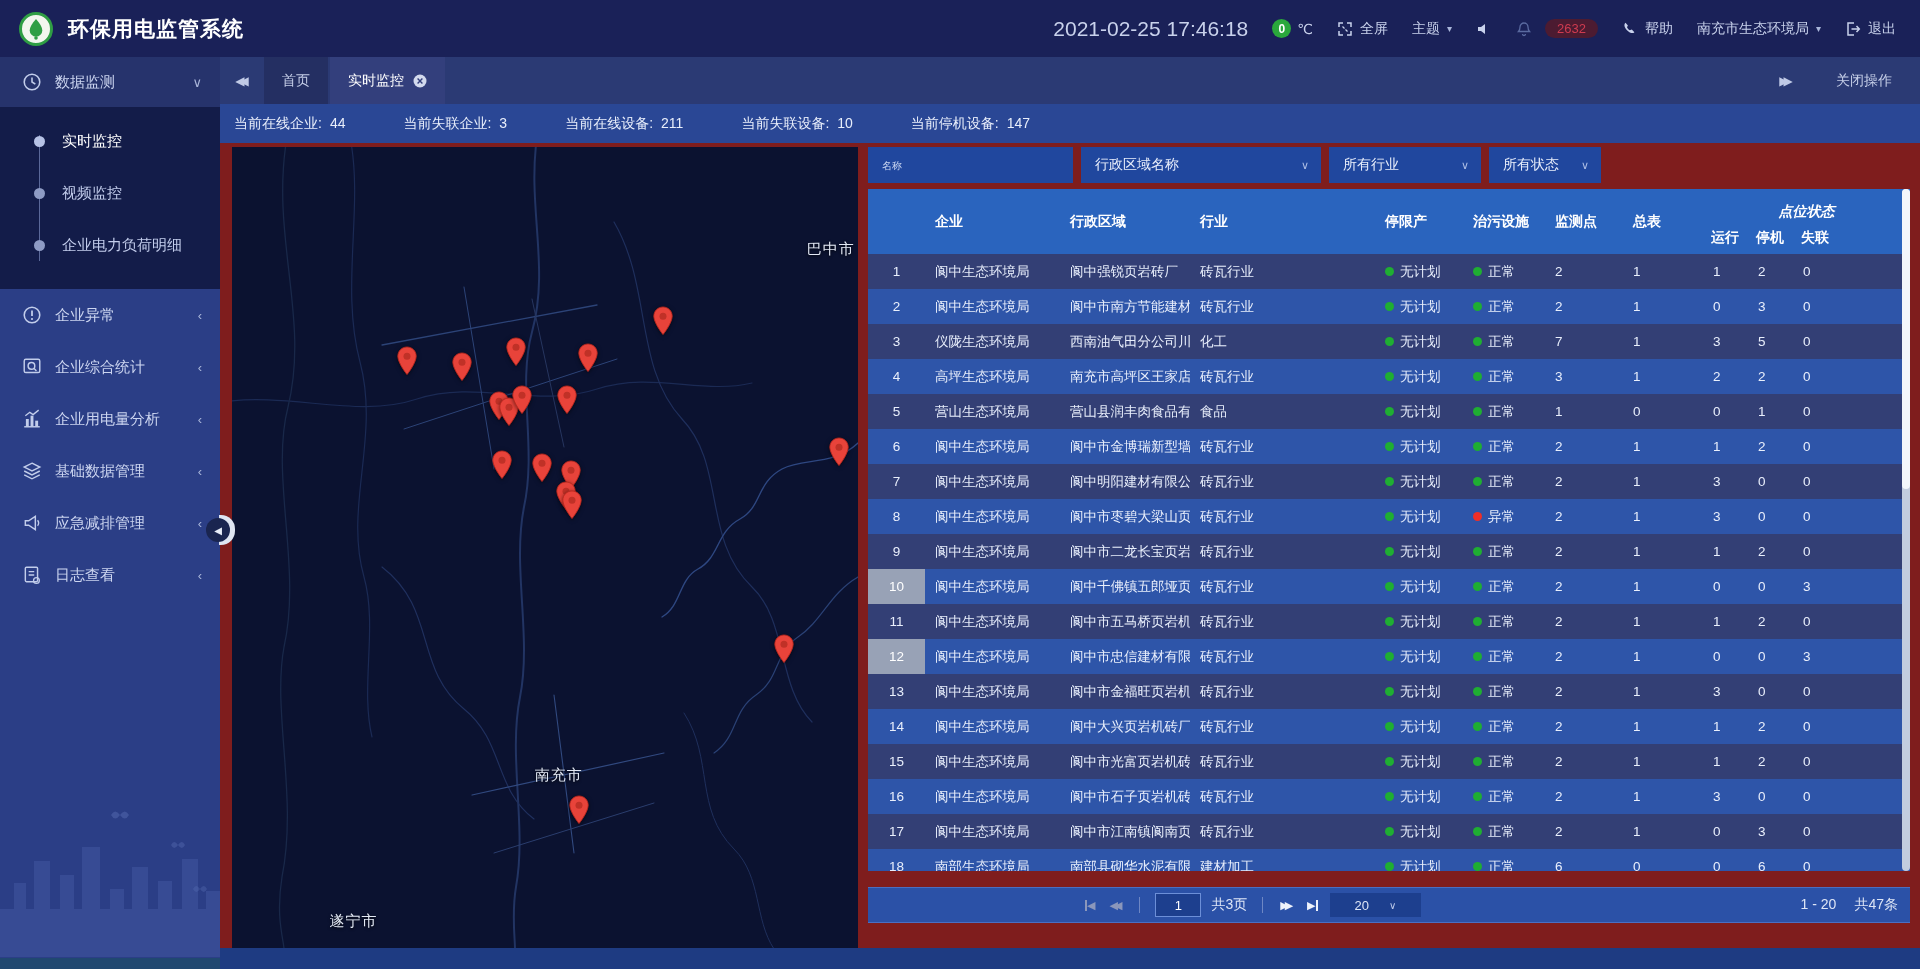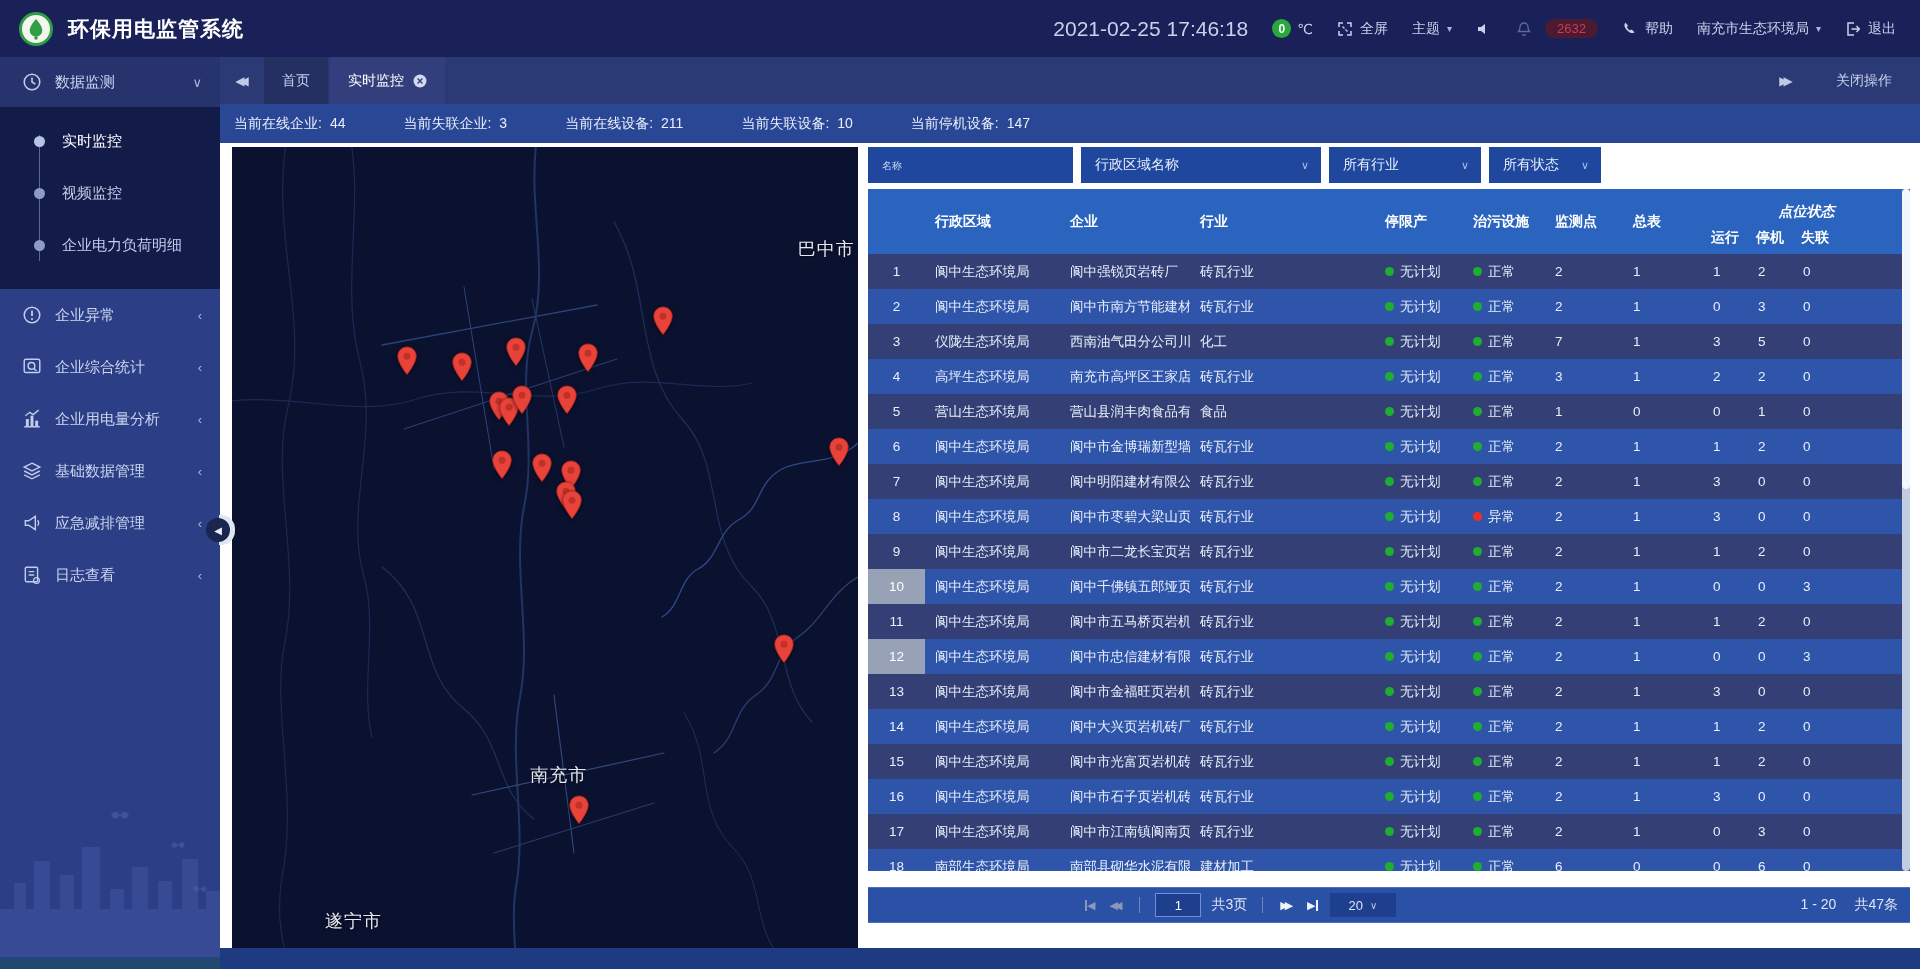--- a/index.html
+++ b/index.html
@@ -1,18 +1,18 @@
 <!DOCTYPE html>
 <html><head>
 <meta charset="utf-8">
 <title>环保用电监管系统</title>
 <style>
   *{box-sizing:border-box;margin:0;padding:0}
   body{margin:0;background:#0e1536;font-family:"Liberation Sans","DejaVu Sans",sans-serif;}
-  .app{position:relative;width:1920px;height:969px;overflow:hidden;background:#ffffff;}
+  .app{position:relative;width:1920px;height:969px;overflow:hidden;background:#7f1d1d;}
 
   
   .topbar{height:57px;background:#1a2158;display:flex;align-items:center;justify-content:space-between;padding:0 24px 0 18px;color:#dbe2f5;}
   .brand{display:flex;align-items:center;gap:14px}
   .logo svg{width:36px;height:36px;display:block}
   .title{font-size:21px;font-weight:bold;color:#fff;letter-spacing:1px}
   .top-right{display:flex;align-items:center;gap:24px;font-size:14px;color:#c9d2ec}
   .datetime{font-size:21px}
   .temp{display:flex;align-items:center;gap:6px}
   .temp-circle{width:19px;height:19px;border-radius:50%;background:#2aa83c;color:#fff;font-size:12px;display:flex;align-items:center;justify-content:center;font-weight:bold}
@@ -60,21 +60,21 @@
 
   .statsbar{height:39px;background:#2a4795;display:flex;align-items:center;padding-left:14px;gap:58px;color:#e8eefb;font-size:14px;flex:none}
   .stat{display:flex;gap:8px;white-space:nowrap}
 
   .content{flex:none;height:805px;display:flex;gap:10px;padding:4px 10px 0 12px;min-width:0}
   .bottom-strip{height:21px;background:#1e3b82}
 
   
   .map{width:626px;flex:none;position:relative;background:#0b1230;overflow:hidden;height:801px}
   .roads{position:absolute;inset:0;width:100%;height:100%}
-  .city-label{position:absolute;transform:translate(-50%,-50%);color:#e3e9f5;font-size:18px;letter-spacing:1px;text-shadow:0 1px 3px rgba(0,0,0,.85);white-space:nowrap}
+  .city-label{position:absolute;transform:translate(-50%,-50%);color:#e3e9f5;font-size:15px;letter-spacing:1px;text-shadow:0 1px 3px rgba(0,0,0,.85);white-space:nowrap}
   .city-label.edge{transform:translate(-100%,-50%)}
   .pin{position:absolute;transform:translate(-50%,-100%);width:21px;height:30px}
   .pin svg{width:21px;height:30px;display:block;filter:drop-shadow(0 1px 2px rgba(0,0,0,.55))}
 
   
   .panel{flex:1;display:flex;flex-direction:column;min-width:0;height:801px}
   .filters{display:flex;gap:8px;height:36px;margin-bottom:6px;flex:none}
   .f-input{width:205px;background:#20479e;border:none;color:#fff;padding:0 14px;font-size:10px;font-family:inherit}
   .f-input::placeholder{color:#ccd8f2;opacity:1}
   .select{display:flex;align-items:center;justify-content:space-between;background:#20479e;color:#e8eefb;font-size:14px;padding:0 12px 0 14px;cursor:pointer}
@@ -102,21 +102,21 @@
   .vscroll .thumb{position:absolute;top:0;left:0;width:100%;height:300px;background:#f3f6fb;border-radius:4px}
 
   .pager{height:36px;margin-top:16px;border-top:1px solid #4a6fc2;border-bottom:1px solid #4a6fc2;background:#2b51a7;display:flex;align-items:center;position:relative;color:#dde5f6;font-size:14px;flex:none}
   .pager-center{position:absolute;left:215px;display:flex;align-items:center;gap:10px}
   .pg-btn{display:flex;align-items:center;background:none;border:none;color:#eef2fb;cursor:pointer;font-size:11px;padding:2px;font-family:inherit}
   .pg-btn.disabled{color:#8b97bb}
   .pg-bar{width:2px;height:11px;background:currentColor;display:inline-block}
   .pg-dbl{letter-spacing:-4px;padding-right:4px}
   .pg-sep{width:1px;height:16px;background:#6e87c4;margin:0 5px}
   .pg-input{width:46px;height:24px;background:#1d3f8e;border:1px solid #6c8fd8;color:#fff;text-align:center;font-size:13px;font-family:inherit}
-  .pg-size{display:flex;align-items:center;gap:7px;background:#1d3f8e;height:24px;padding:0 19px;cursor:pointer;font-size:13px}
+  .pg-size{display:flex;align-items:center;gap:20px;background:#1d3f8e;height:24px;padding:0 25px;cursor:pointer;font-size:13px}
   .pg-caret{font-size:10px;color:#bcc9ea}
   .pager-right{position:absolute;right:12px;display:flex;gap:18px;white-space:nowrap}
 </style>
 </head>
 <body>
 
 <div class="app">
 
   <header class="topbar">
     <div class="brand">
@@ -483,22 +483,22 @@
             </div>
             <div class="select w3">
               <span>所有状态</span>
                 <span class="chev">∨</span>
             </div>
           </div>
 
           <div class="table">
             <div class="thead">
               <div class="th idx"></div>
+              <div class="th">企业</div>
               <div class="th">行政区域</div>
-              <div class="th">企业</div>
               <div class="th">行业</div>
               <div class="th">停限产</div>
               <div class="th">治污设施</div>
               <div class="th">监测点</div>
               <div class="th">总表</div>
               <div class="th-group">点位状态</div>
               <div class="th-sub c9">运行</div>
               <div class="th-sub c10">停机</div>
               <div class="th-sub c11">失联</div>
             </div>

